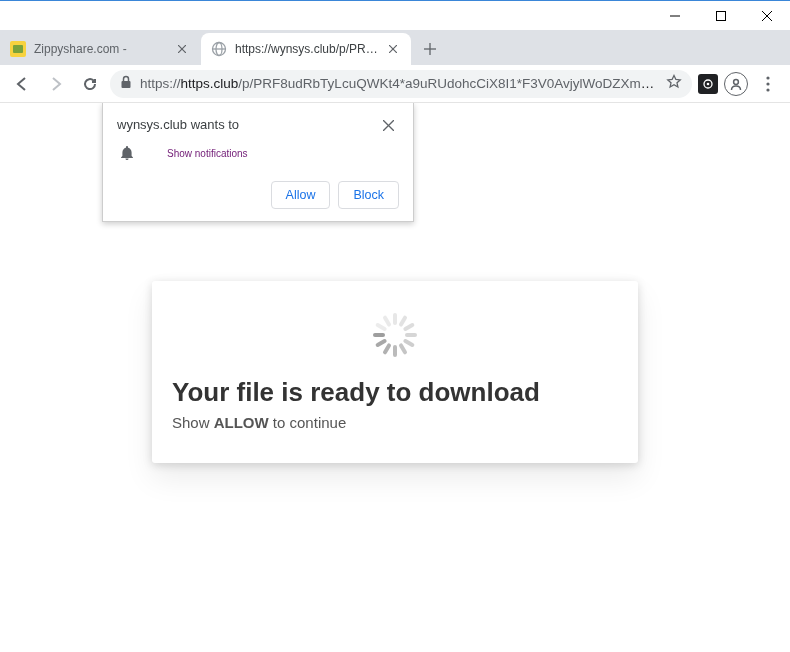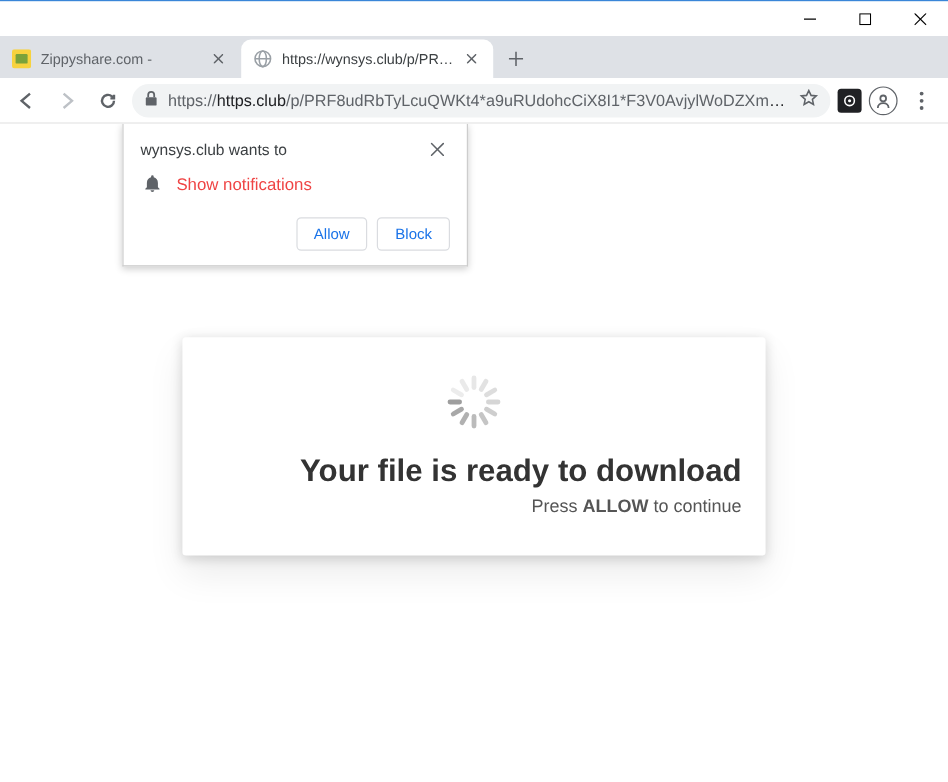--- a/index.html
+++ b/index.html
@@ -79,43 +79,43 @@
     .menu-dots { width: 28px; height: 28px; display: flex; align-items: center; justify-content: center; cursor: pointer; }
 
     
     .content {
       position: absolute; top: 103px; left: 0; right: 0; bottom: 0;
       background: #fff; z-index: 1;
     }
 
     
     .perm-bubble {
-      position: absolute; top: 0px; left: 102px; width: 288px;
+      position: absolute; top: 0px; left: 102px; width: 312px;
       background: #fff; border: 1px solid #cdcdcd; border-top: 0;
       box-shadow: 0 2px 6px rgba(0,0,0,0.2);
       padding: 14px 14px 12px 14px; z-index: 5;
     }
     .perm-head { display: flex; align-items: flex-start; }
     .perm-title { font-size: 13px; color: #3c4043; flex: 1; }
     .perm-close { width: 16px; height: 16px; cursor: pointer; }
     .perm-row { display: flex; align-items: center; margin-top: 12px; gap: 12px; padding-left: 2px; }
     .perm-row .bell { width: 16px; height: 16px; }
-    .perm-row .label { font-size: 14px; color: #ef4444; }
+    .perm-row .label { font-size: 10px; color: #701a75; margin-left: 20px; }
     .perm-actions { display: flex; justify-content: flex-end; gap: 8px; margin-top: 20px; }
     .perm-btn {
       padding: 6px 14px; font-size: 12.5px; color: #1a73e8;
       border: 1px solid #dadce0; border-radius: 4px; background: #fff; cursor: pointer;
     }
 
     
     .card {
       position: absolute; top: 178px; left: 50%; transform: translateX(-50%);
       width: 486px; background: #fff; border-radius: 3px;
       box-shadow: 0 2px 10px rgba(0,0,0,0.15), 0 15px 30px rgba(0,0,0,0.08);
-      padding: 32px 20px 32px 20px; text-align: right; z-index: 3;
+      padding: 32px 20px 32px 20px; text-align: left; z-index: 3;
     }
     .spinner {
       width: 44px; height: 44px; margin: 0 auto 20px auto; position: relative;
     }
     .spinner .seg {
       position: absolute; left: 50%; top: 50%;
       width: 4px; height: 12px; background: #9e9e9e; border-radius: 2px;
       transform-origin: 2px 22px;
     }
     .card h1 { font-size: 26px; font-weight: 700; color: #333; margin-bottom: 6px; }
@@ -289,17 +289,17 @@
       <div class="seg" style="transform:translate(-2px,-22px) rotate(150deg); opacity:.60"></div>
       <div class="seg" style="transform:translate(-2px,-22px) rotate(180deg); opacity:.70"></div>
       <div class="seg" style="transform:translate(-2px,-22px) rotate(210deg); opacity:.80"></div>
       <div class="seg" style="transform:translate(-2px,-22px) rotate(240deg); opacity:.90"></div>
       <div class="seg" style="transform:translate(-2px,-22px) rotate(270deg); opacity:1"></div>
       <div class="seg" style="transform:translate(-2px,-22px) rotate(300deg); opacity:.20"></div>
       <div class="seg" style="transform:translate(-2px,-22px) rotate(330deg); opacity:.22"></div>
     </div>
     <h1>Your file is ready to download</h1>
     <p>
-      <span>Press </span><b>ALLOW</b><span> to continue</span>
+      <span>Show </span><b>ALLOW</b><span> to continue</span>
     </p>
   </div>
 
 </div>
 
 </body></html>

